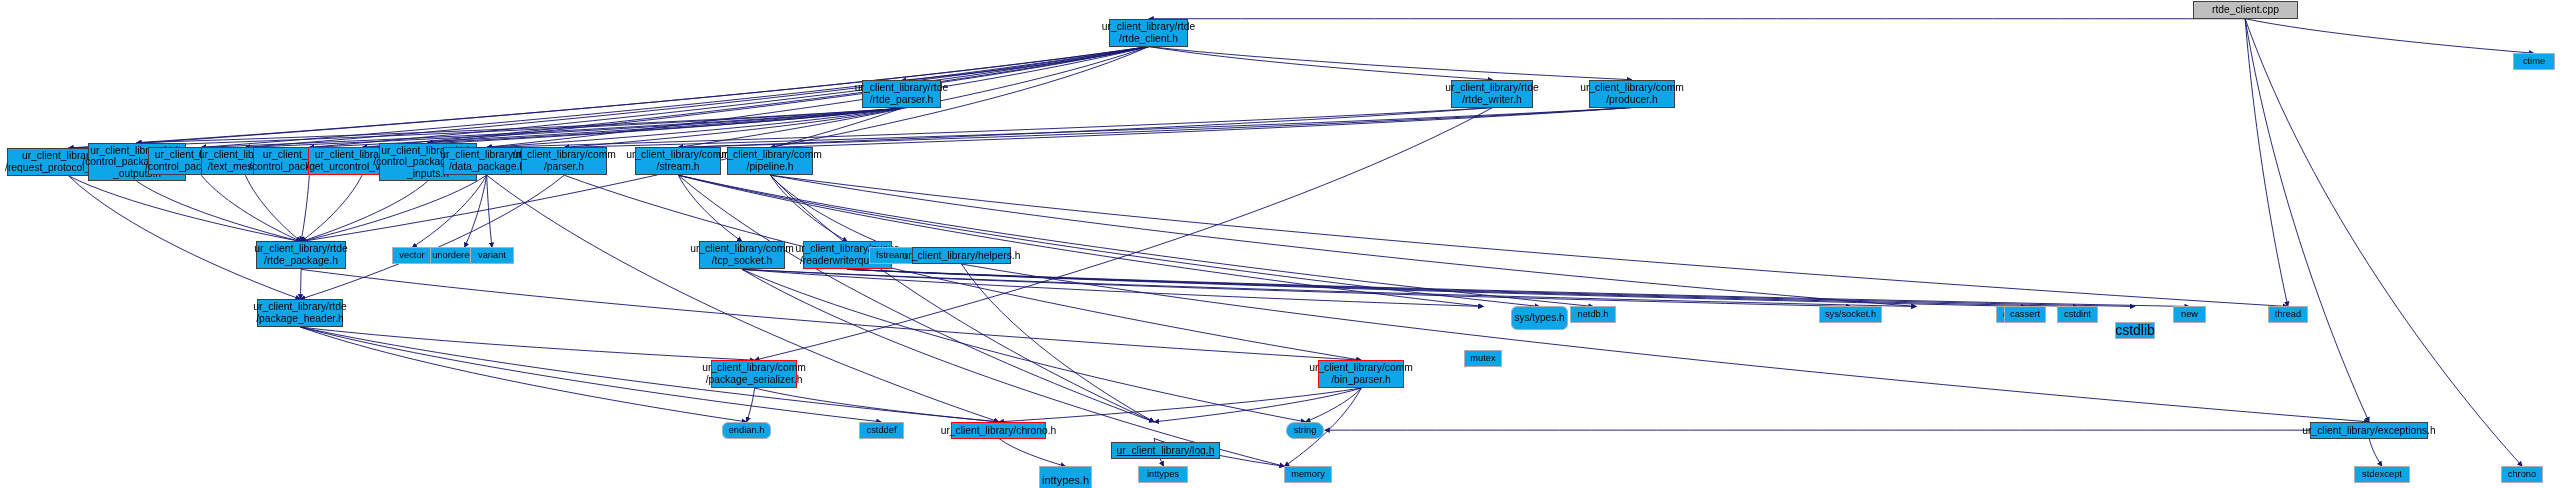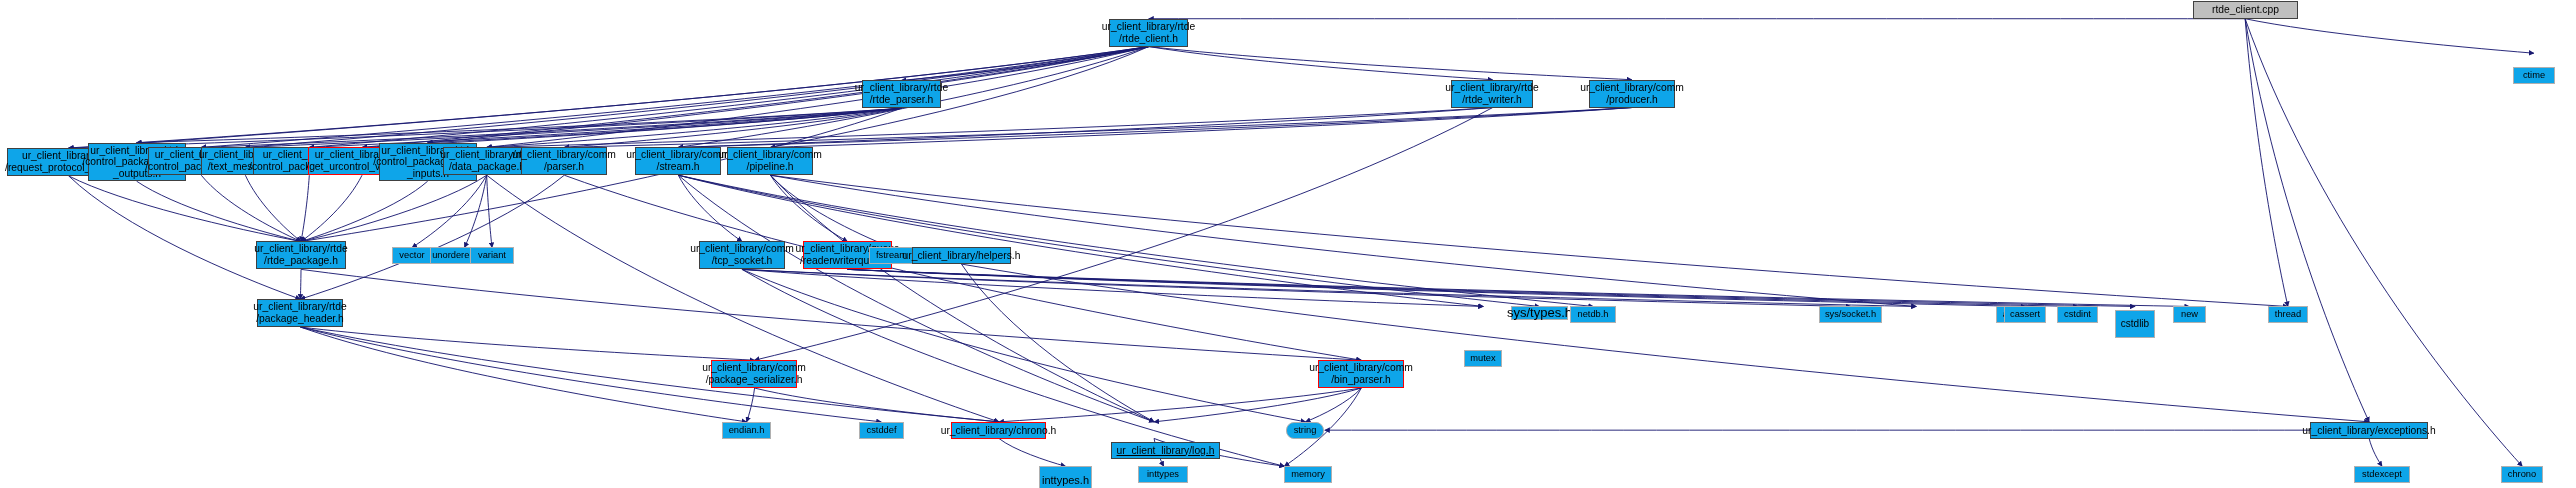--- a/index.html
+++ b/index.html
@@ -143,21 +143,21 @@
         <path d="M 2053 585 C 2034.016 606.42, 1994.032 625.8, 1969 636" marker-end="url(#arrow)"></path>
         <path d="M 2053 585 C 2026.7839999999999 634.56, 1971.568 679.4, 1937 703" marker-end="url(#arrow)"></path>
         <path d="M 1506.5 661 C 1529.2130000000002 678.64, 1577.051 694.6, 1607 703" marker-end="url(#arrow)"></path>
         <path d="M 1740.5 661 C 1743.777 678.64, 1750.679 694.6, 1755 703" marker-end="url(#arrow)"></path>
         <path d="M 1740.5 661 C 1784.9089999999999 678.64, 1878.443 694.6, 1937 703" marker-end="url(#arrow)"></path>
         <path d="M 3573 661 C 3577.407 678.64, 3586.689 694.6, 3592.5 703" marker-end="url(#arrow)"></path>
         <path d="M 3484 648.5 C 3084.42 648.5, 2419.58 648.5, 1998 648.5" marker-end="url(#arrow)"></path>
       </g>
   </svg>
 <div class="node root" style="left: 2193px; top: 0.7px; width: 105px; height: 18px;">rtde_client.cpp</div>
-    <div class="node " style="left: 2513px; top: 67px; width: 42px; height: 16.6px; font-size: 9.3px;">ctime</div>
+    <div class="node " style="left: 2513px; top: 53px; width: 42px; height: 16.6px; font-size: 9.3px;">ctime</div>
     <div class="node lib" style="left: 1109px; top: 18.6px; width: 79px; height: 28px;">ur_client_library/rtde
 /rtde_client.h</div>
     <div class="node lib" style="left: 862px; top: 80px; width: 79px; height: 28px;">ur_client_library/rtde
 /rtde_parser.h</div>
     <div class="node lib" style="left: 1451px; top: 80px; width: 82px; height: 28px;">ur_client_library/rtde
 /rtde_writer.h</div>
     <div class="node lib" style="left: 1589px; top: 80px; width: 86px; height: 28px;">ur_client_library/comm
 /producer.h</div>
     <div class="node lib" style="left: 6.6px; top: 148px; width: 124px; height: 28px;">ur_client_library/rtde
 /request_protocol_version.h</div>
@@ -190,32 +190,32 @@
     <div class="node " style="left: 470px; top: 247px; width: 44px; height: 16.6px; font-size: 9.3px;">variant</div>
     <div class="node lib" style="left: 699px; top: 241px; width: 86px; height: 28px;">ur_client_library/comm
 /tcp_socket.h</div>
     <div class="node red" style="left: 803px; top: 241px; width: 89px; height: 28px;">ur_client_library/queue
 /readerwriterqueue.h</div>
     <div class="node " style="left: 869px; top: 247px; width: 45px; height: 16.6px; font-size: 9.3px;">fstream</div>
     <div class="node lib" style="left: 912px; top: 247px; width: 99px; height: 16.6px;">ur_client_library/helpers.h</div>
     <div class="node lib" style="left: 257px; top: 299px; width: 86px; height: 28px;">ur_client_library/rtde
 /package_header.h</div>
     <div class="node " style="left: 1464px; top: 306px; width: 38px; height: 16.6px; font-size: 9.3px; margin-top: 44px;">mutex</div>
-    <div class="node " style="left: 1511px; top: 306px; width: 57px; height: 14px; font-size: 13px;">sys/types.h</div>
+    <div class="node " style="left: 1511px; top: 306px; width: 57px; height: 24px; font-size: 10px; border-radius: 6px;">sys/types.h</div>
     <div class="node " style="left: 1570px; top: 306px; width: 46px; height: 16.6px; font-size: 9.3px;">netdb.h</div>
     <div class="node " style="left: 1819px; top: 306px; width: 63px; height: 16.6px; font-size: 9.3px;">sys/socket.h</div>
     <div class="node " style="left: 1996px; top: 306px; width: 41px; height: 16.6px; font-size: 9.3px;">atomic</div>
     <div class="node " style="left: 2004px; top: 306px; width: 42px; height: 16.6px; font-size: 9.3px;">cassert</div>
     <div class="node " style="left: 2057px; top: 306px; width: 41px; height: 16.6px; font-size: 9.3px;">cstdint</div>
-    <div class="node " style="left: 2115px; top: 310px; width: 40px; height: 28px; font-size: 10px;">cstdlib</div>
+    <div class="node " style="left: 2115px; top: 322px; width: 40px; height: 17px; font-size: 14px;">cstdlib</div>
     <div class="node " style="left: 2173px; top: 306px; width: 33px; height: 16.6px; font-size: 9.3px;">new</div>
     <div class="node " style="left: 2268px; top: 306px; width: 40px; height: 16.6px; font-size: 9.3px;">thread</div>
     <div class="node red" style="left: 711px; top: 360px; width: 86px; height: 28px;">ur_client_library/comm
 /package_serializer.h</div>
-    <div class="node " style="left: 722px; top: 422px; width: 49px; height: 16.6px; font-size: 9.3px;">endian.h</div>
+    <div class="node " style="left: 722px; top: 422px; width: 49px; height: 16.6px; font-size: 9.3px; border-radius: 6px;">endian.h</div>
     <div class="node " style="left: 859px; top: 422px; width: 45px; height: 16.6px; font-size: 9.3px;">cstddef</div>
     <div class="node red" style="left: 951px; top: 422px; width: 95px; height: 16.6px;">ur_client_library/chrono.h</div>
     <div class="node lib" style="left: 1111px; top: 442px; width: 109px; height: 16.6px; text-decoration: underline;">ur_client_library/log.h</div>
     <div class="node " style="left: 1286px; top: 422px; width: 38px; height: 16.6px; font-size: 9.3px; border-radius: 8px;">string</div>
     <div class="node " style="left: 1039px; top: 466px; width: 53px; height: 28px; font-size: 11px;">inttypes.h</div>
     <div class="node " style="left: 1138px; top: 466px; width: 50px; height: 16.6px; font-size: 9.3px;">inttypes</div>
     <div class="node " style="left: 1284px; top: 466px; width: 48px; height: 16.6px; font-size: 9.3px;">memory</div>
     <div class="node lib" style="left: 2310px; top: 422px; width: 118px; height: 16.6px;">ur_client_library/exceptions.h</div>
     <div class="node " style="left: 2354px; top: 466px; width: 56px; height: 16.6px; font-size: 9.3px;">stdexcept</div>
     <div class="node " style="left: 2501px; top: 466px; width: 42px; height: 16.6px; font-size: 9.3px;">chrono</div>

